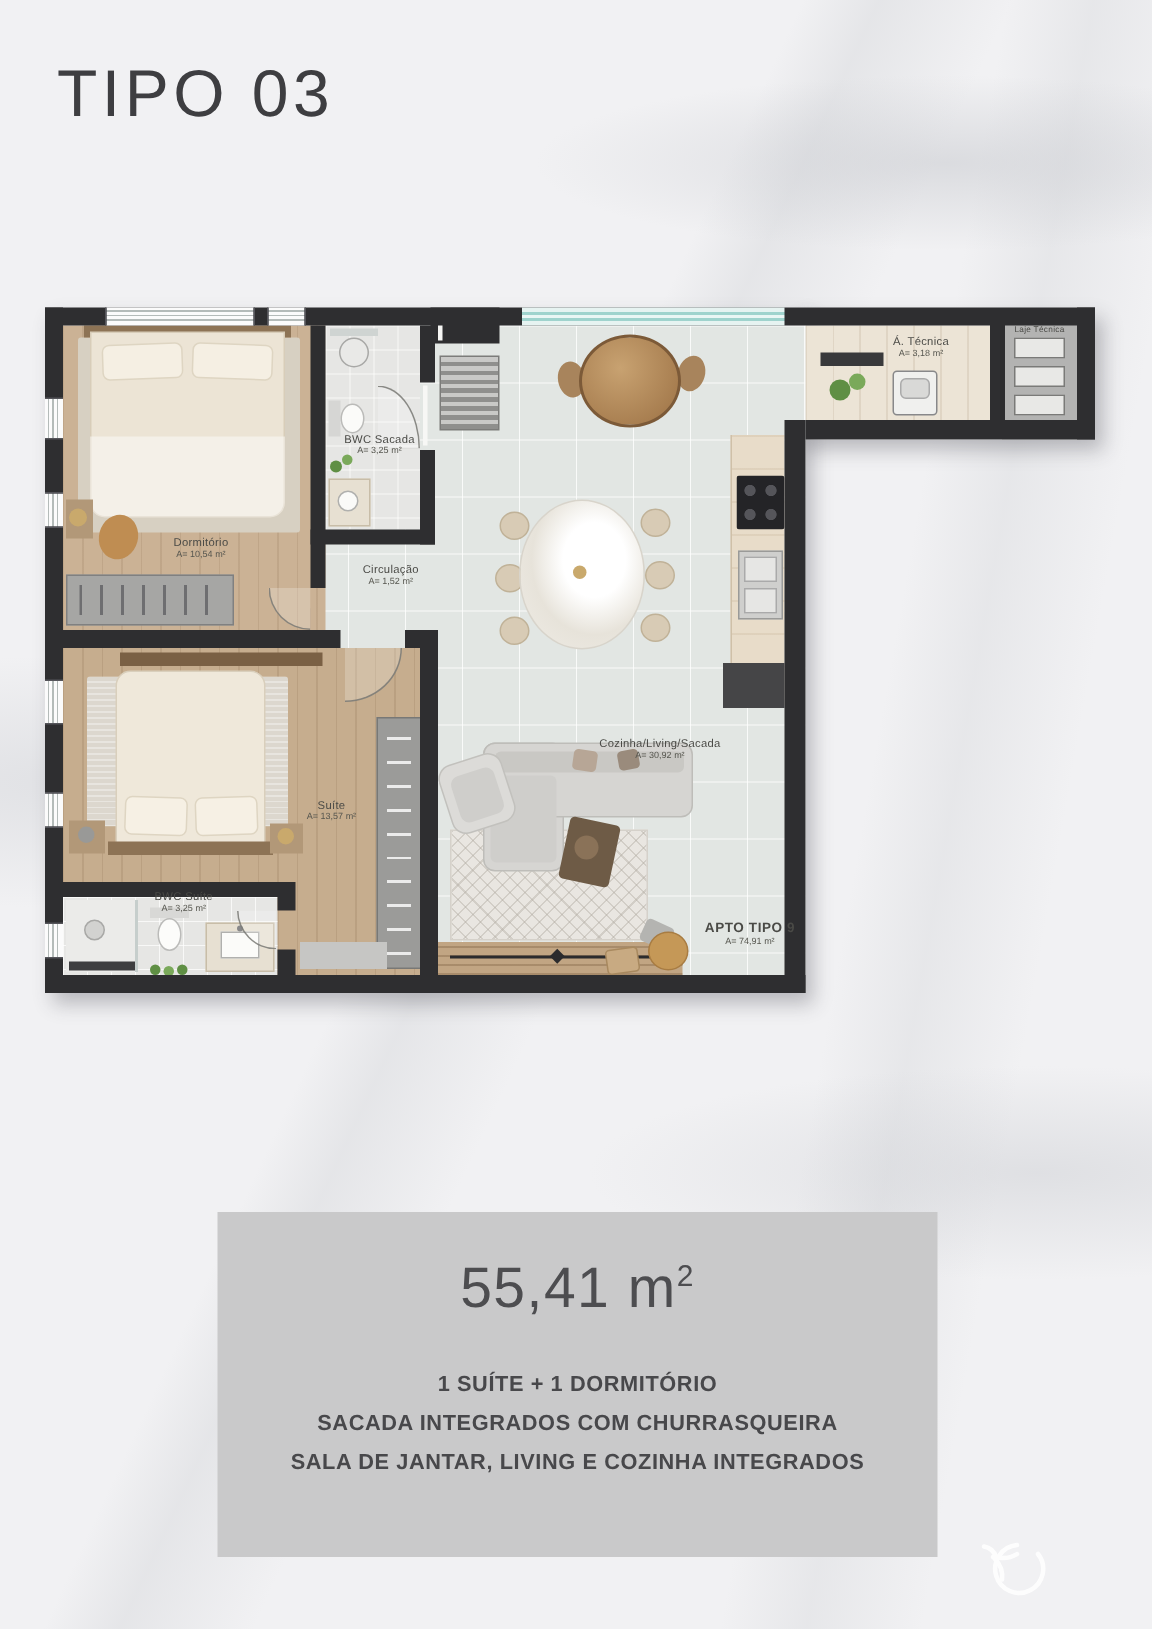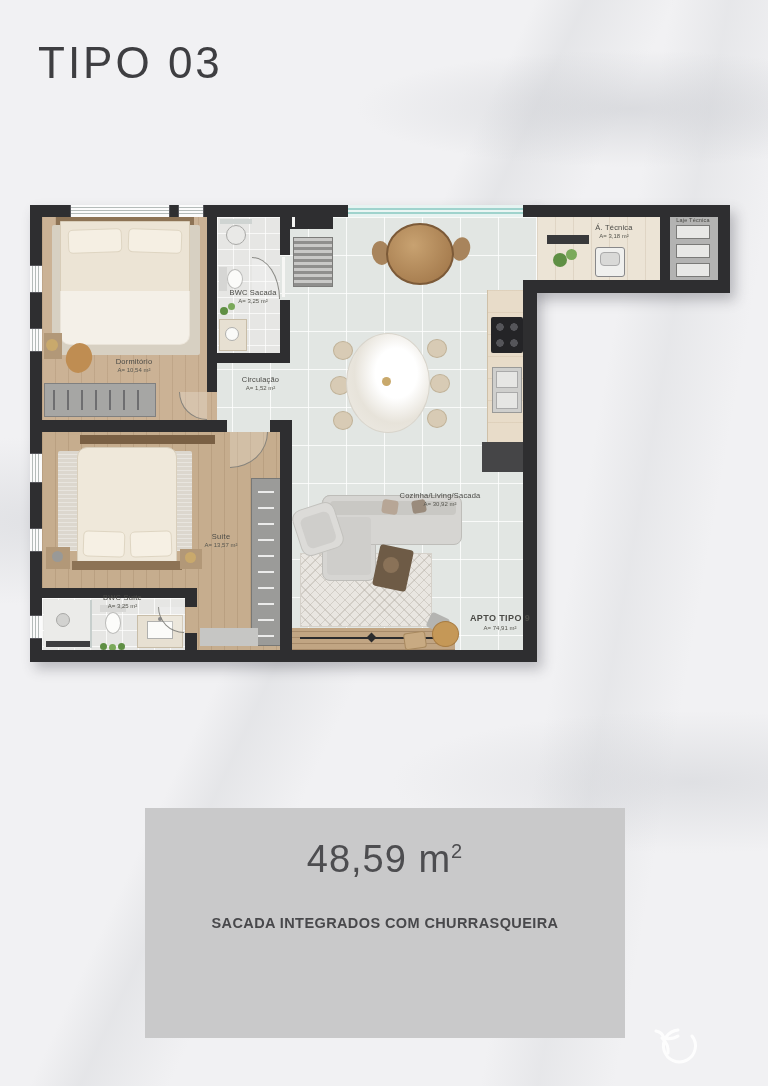--- a/index.html
+++ b/index.html
@@ -251,25 +251,27 @@
     <span class="ar">A= 3,25 m²</span>
   </div>
   <div class="rl rl-big" style="left:428px;top:418px;width:84px;">
     <span class="nm">APTO TIPO 9</span>
     <span class="ar">A= 74,91 m²</span>
   </div>
 </div>
 
 <div class="panel">
   <div class="bigarea">
-    <span>48,59</span>
+    <span>55,41</span>
     <span>m</span><sup>2</sup>
   </div>
   <div class="features">
+    <div>1 SUÍTE + 1 DORMITÓRIO</div>
     <div>SACADA INTEGRADOS COM CHURRASQUEIRA</div>
+    <div>SALA DE JANTAR, LIVING E COZINHA INTEGRADOS</div>
   </div>
 </div>
 
 <svg class="a" style="left:648px;top:1018px;" width="64" height="60" viewBox="0 0 64 60">
   <g fill="none" stroke="#ffffff" stroke-width="3" stroke-linecap="round" opacity="0.9">
     <path d="M30 12 a 16 16 0 1 0 14 6"></path>
     <path d="M14 20 q 10 2 16 -2"></path>
     <path d="M15 21 q 6 6 5 14"></path>
     <path d="M16 20 q -2 -6 -8 -7"></path>
   </g>

